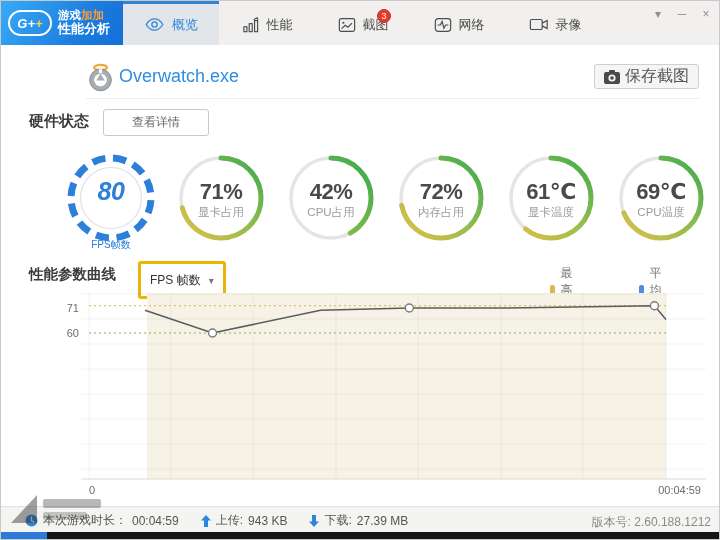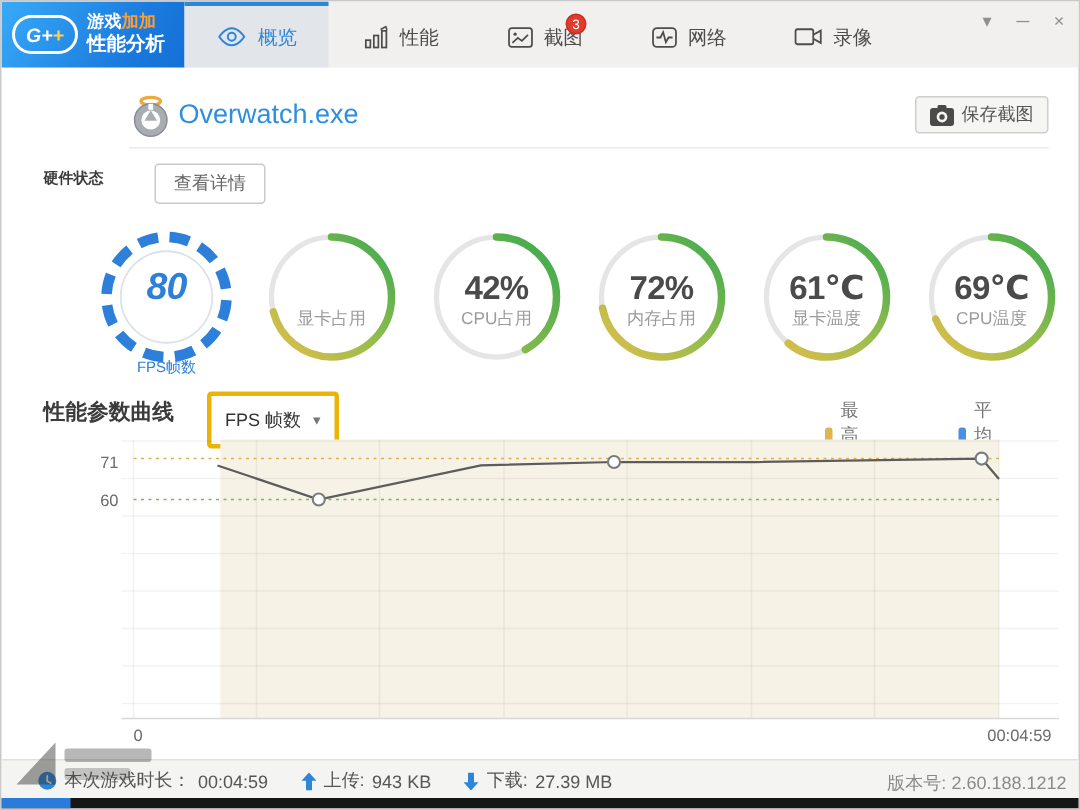--- a/index.html
+++ b/index.html
@@ -30,26 +30,26 @@
     background:#e23b2e; color:#fff; font-size:9px; display:flex; align-items:center; justify-content:center;
     padding:0 3px; border:1px solid #c53126; }
   .win-controls { position:absolute; right:8px; top:6px; display:flex; gap:10px; color:#8f8f8f; font-size:12px; }
   .win-controls span { width:14px; text-align:center; cursor:default; }
 
   
   .game-header { position:absolute; top:60px; left:0; width:720px; height:36px; }
   .ow-logo { position:absolute; left:86px; top:2px; }
   .game-title { position:absolute; left:118px; top:5px; font-size:18px; font-weight:normal; color:#2e8ee0; }
   .save-btn { position:absolute; right:22px; top:3px; height:25px; display:flex; align-items:center; gap:5px;
-    padding:0 9px; background:#f5f5f4; border:1px solid #cfcfcd; border-radius:3px; font-size:12px; color:#555; }
+    padding:0 9px; background:#f5f5f4; border:1px solid #cfcfcd; border-radius:3px; font-size:16px; color:#555; }
   .divider { position:absolute; top:97px; left:85px; width:613px; height:1px; background:#ececea; }
 
   
-  .hw-title { position:absolute; top:111px; left:28px; font-size:10px; font-weight:bold; color:#3c3c3c; }
-  .details-btn { position:absolute; top:108px; left:102px; padding:4px 12px; font-size:12px; color:#666;
+  .hw-title { position:absolute; top:111px; left:28px; font-size:15px; font-weight:bold; color:#3c3c3c; }
+  .details-btn { position:absolute; top:108px; left:102px; padding:4px 28px; font-size:12px; color:#666;
     background:#fff; border:1px solid #c9c9c9; border-radius:3px; }
 
   .gauges { position:absolute; top:151px; left:55px; width:660px; height:92px; display:flex; }
   .gauge { position:relative; width:110px; height:92px; }
   .gauge svg { position:absolute; left:9px; top:0; }
   .gauge-value { position:absolute; left:0; top:27px; width:110px; text-align:center;
     font-size:22px; font-weight:bold; color:#4a4a4a; letter-spacing:-0.5px; }
   .gauge-label { position:absolute; left:0; top:53px; width:110px; text-align:center; font-size:11.5px; color:#9b9b9b; }
   .gauge.fps .gauge-value { color:#2d7fd9; font-style:italic; font-size:25px; top:25px; }
   .gauge.fps .gauge-label { color:#2d7fd9; font-size:10px; top:54px;margin-top:32px; }
@@ -183,20 +183,21 @@
         <defs>
           <linearGradient id="gy1" x1="1" y1="1" x2="0" y2="0">
             <stop offset="0" stop-color="#39a94f"></stop>
               <stop offset="0.5" stop-color="#93bd4d"></stop>
               <stop offset="1" stop-color="#e5bd4a"></stop>
           </linearGradient>
         </defs>
         <circle cx="46" cy="46" r="40" fill="none" stroke="#e5e5e5" stroke-width="3.5"></circle>
         <circle class="gauge-arc" cx="46" cy="46" r="40" fill="none" stroke="url(#gy1)" stroke-width="5" stroke-linecap="round" pathLength="100" transform="rotate(-90 46 46)" stroke-dasharray="71 100"></circle>
       </svg>
+      <div class="gauge-value">71%</div>
       <div class="gauge-label">显卡占用</div>
     </div>
 
     <div class="gauge">
       <svg width="92" height="92" viewBox="0 0 92 92">
         <defs>
           <linearGradient id="gy2" x1="1" y1="1" x2="0" y2="0">
             <stop offset="0" stop-color="#39a94f"></stop>
               <stop offset="0.55" stop-color="#7db84d"></stop>
               <stop offset="1" stop-color="#cdbd4b"></stop>

